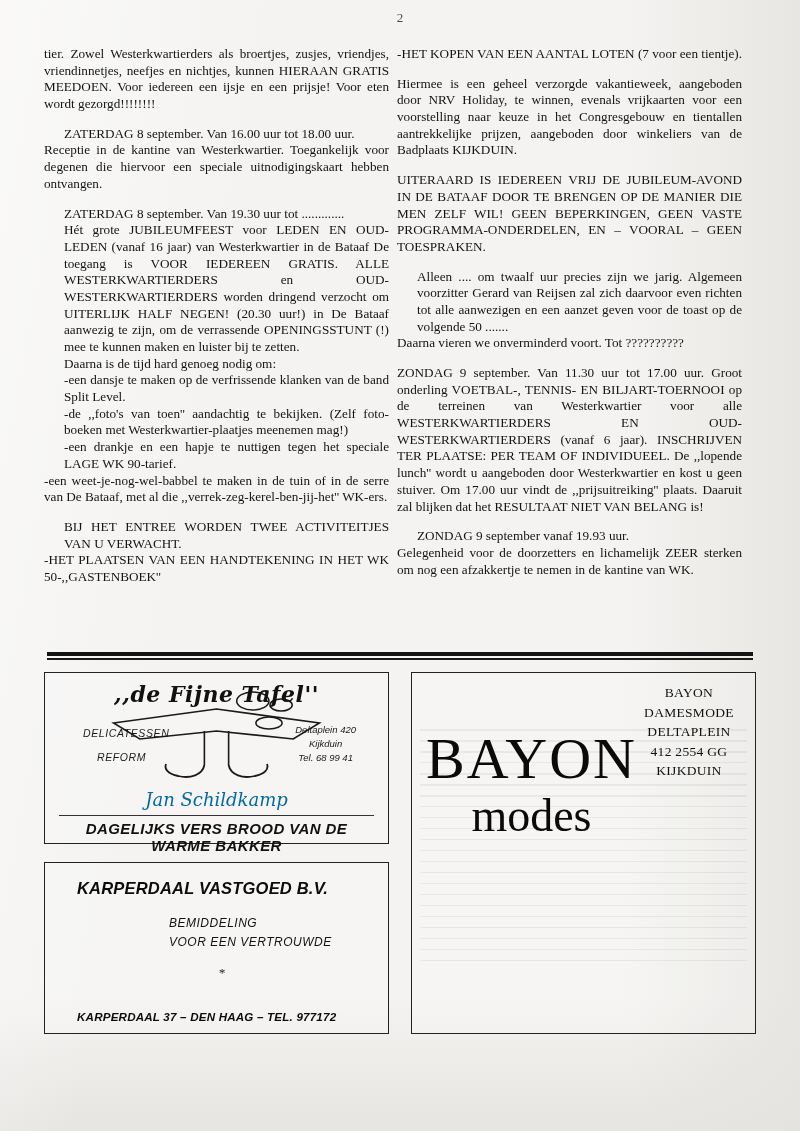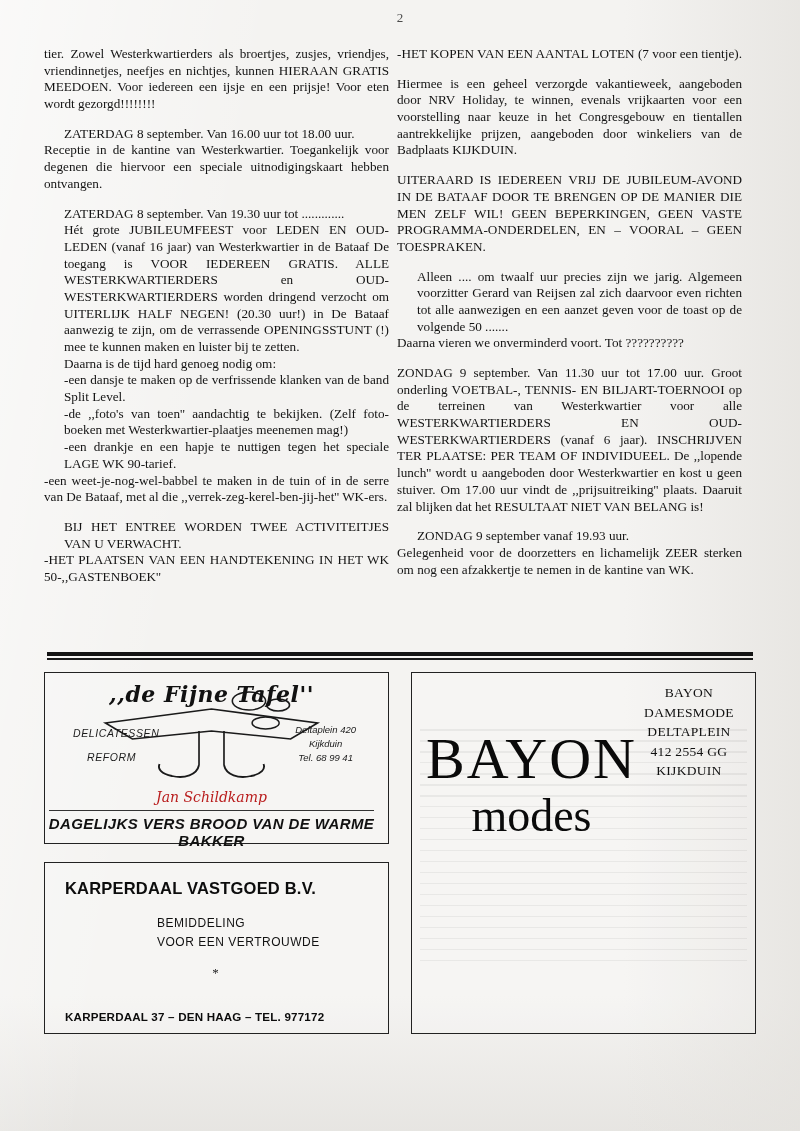--- a/index.html
+++ b/index.html
@@ -60,21 +60,21 @@
   }
   .adcol{width:345px;}
 
   .adbox{
     border:1.5px solid #222;
     background:rgba(255,255,255,.18);
     box-sizing:border-box;
   }
 
   
-  #ad-tafel{height:172px;padding:6px 10px 0 0;position:relative;}
+  #ad-tafel{height:172px;padding:6px 10px 0 10px;position:relative;}
   .tafel-logo{
     position:relative;height:112px;
   }
   .tafel-script{
     position:absolute;left:50%;top:2px;transform:translateX(-50%);
     font-family:"DejaVu Serif", serif;
     font-style:italic;font-weight:700;
     font-size:22px;
     letter-spacing:.5px;
     white-space:nowrap;
@@ -88,33 +88,33 @@
   .t-del{left:28px;top:48px;}
   .t-ref{left:42px;top:72px;}
   .t-addr{
     position:absolute;right:22px;top:44px;
     font-family:"Liberation Sans",sans-serif;font-style:italic;
     font-size:9.5px;line-height:1.45;text-align:center;color:#1a1a1a;
   }
   .tafel-name{
     text-align:center;
     font-family:"DejaVu Serif",serif;font-style:italic;
-    font-size:14px;margin-top:-2px;color:#b91c1c;
+    font-size:18px;margin-top:-2px;color:#0369a1;
   }
   .tafel-rule{border-top:1px solid #333;margin:5px 4px 0 4px;}
   .tafel-slogan{
     text-align:center;
     font-family:"Liberation Sans",sans-serif;
     font-style:italic;font-weight:700;font-size:15px;
     letter-spacing:.4px;margin-top:4px;color:#111;
   }
 
   
-  #ad-karperdaal{height:172px;margin-top:18px;padding:16px 16px 10px 20px;
-    display:flex;flex-direction:column;}
+  #ad-karperdaal{height:172px;margin-top:18px;padding:16px 16px 10px 32px;
+    display:flex;flex-direction:column;font-style:italic;}
   .kd-title{
     font-family:"Liberation Sans",sans-serif;font-weight:700;
     font-size:16.5px;letter-spacing:.2px;color:#0c0c0c;
   }
   .kd-sub{
     font-family:"Liberation Sans",sans-serif;
     font-size:12px;letter-spacing:.5px;line-height:1.55;
     margin-top:16px;margin-left:92px;color:#121212;
   }
   .kd-dot{

